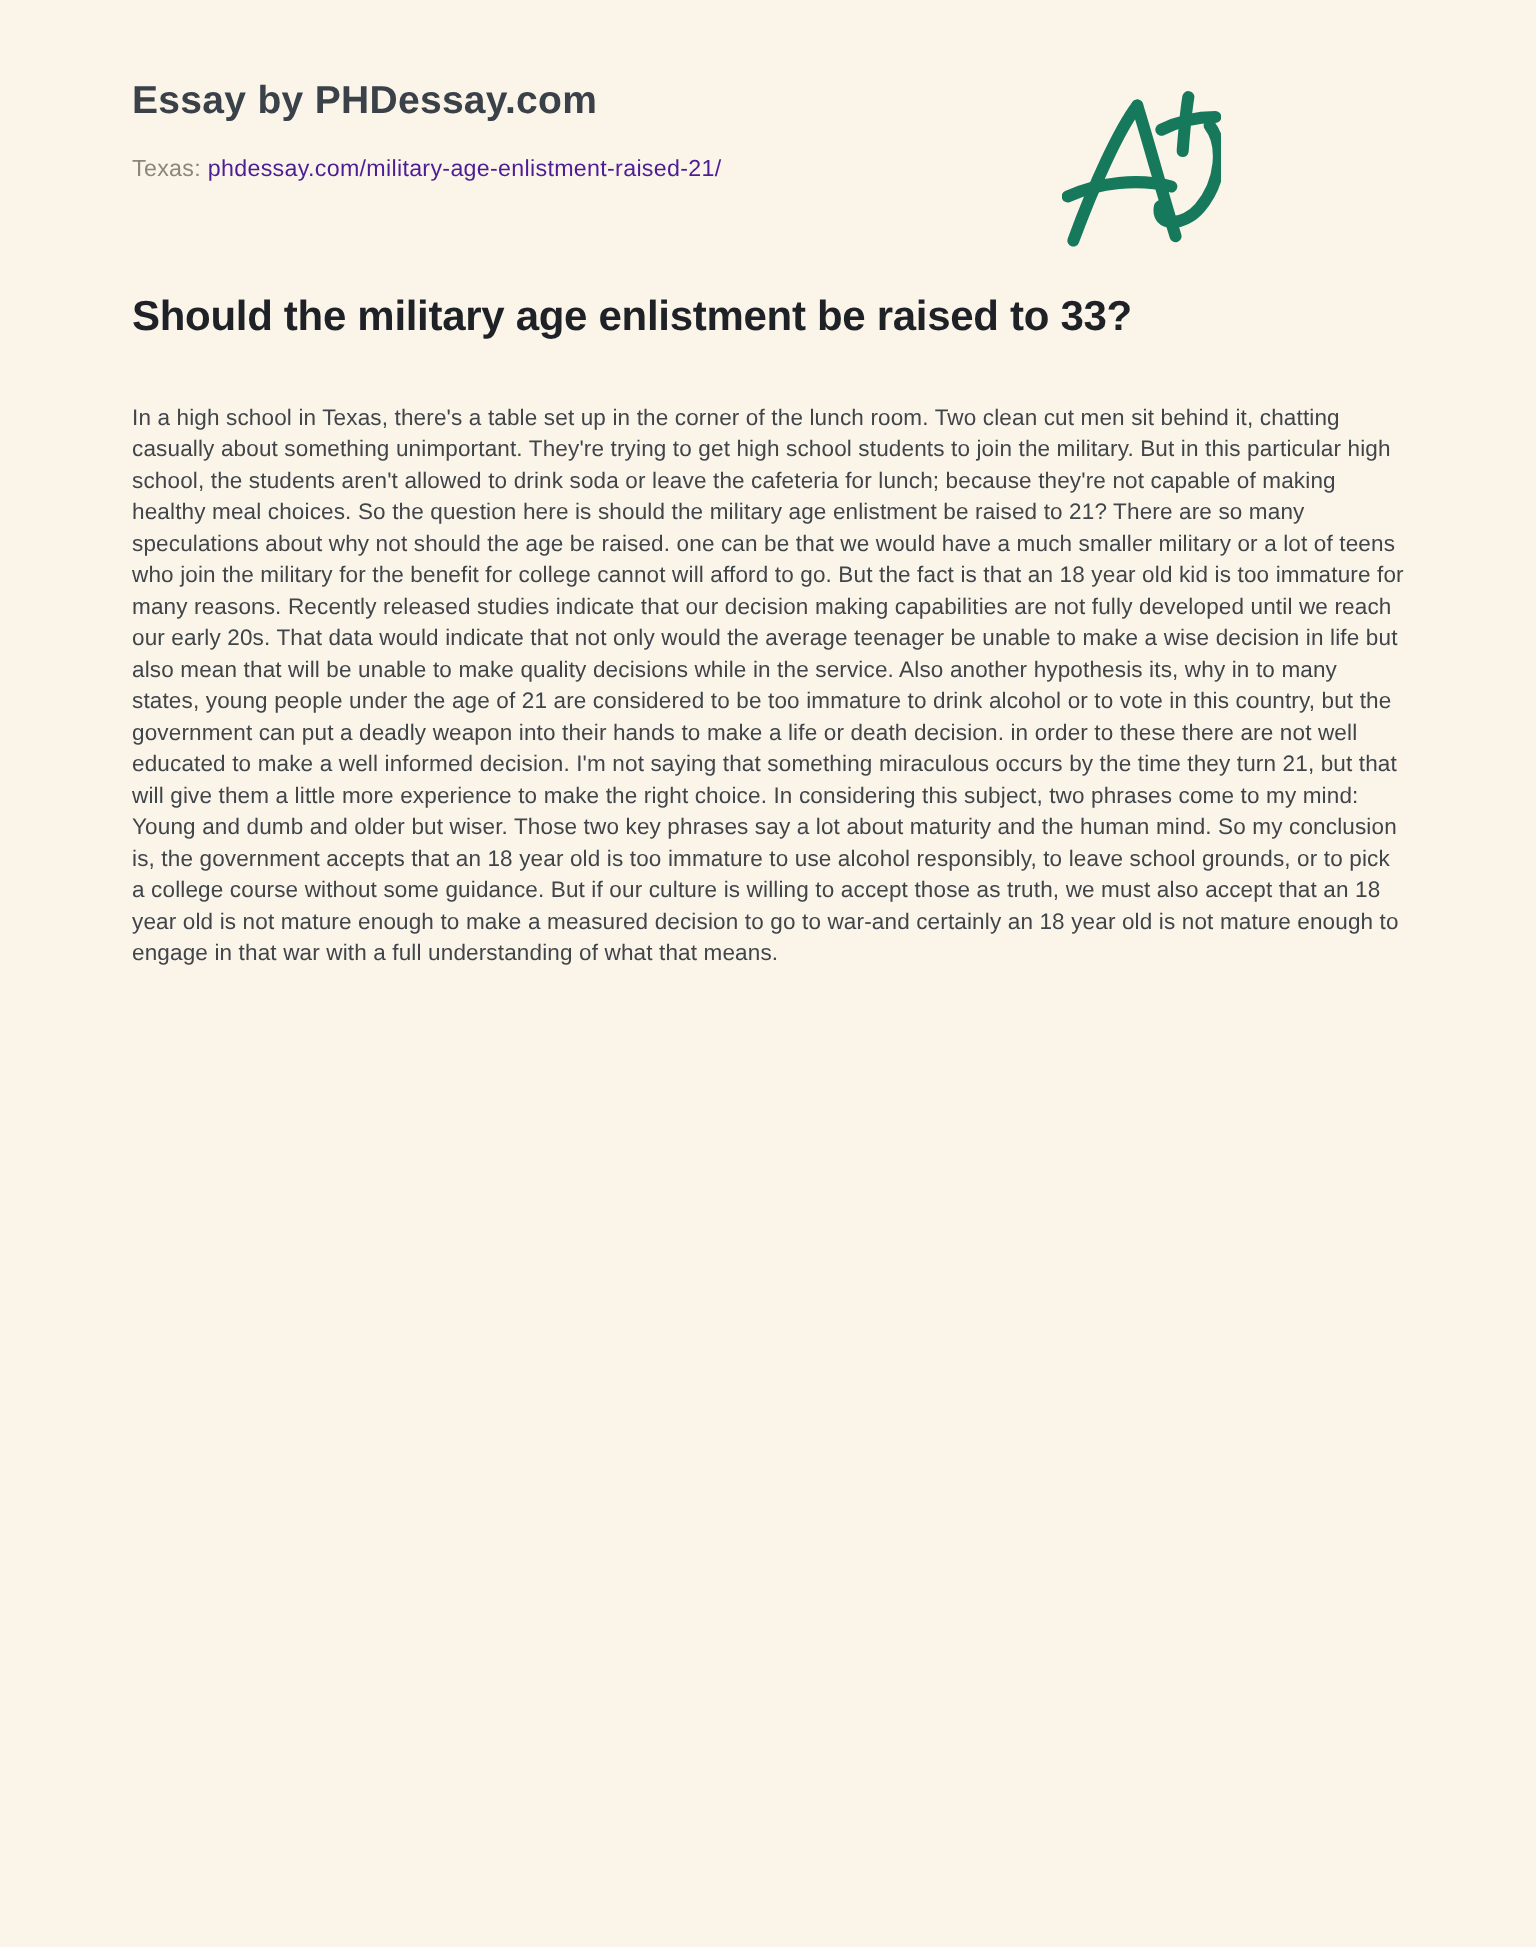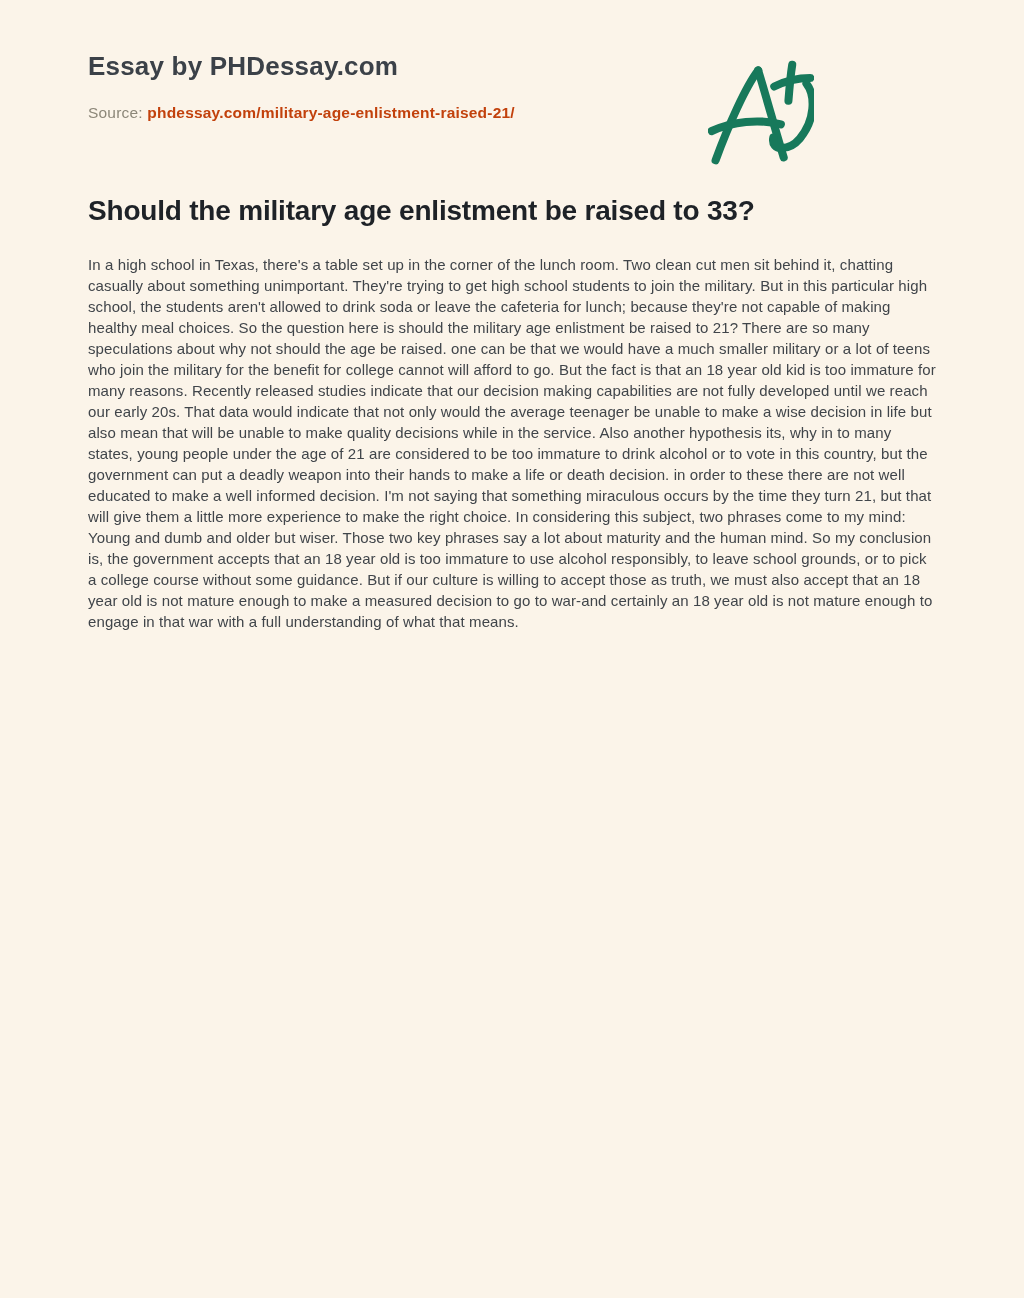--- a/index.html
+++ b/index.html
@@ -31,60 +31,59 @@
     letter-spacing: 0.2px;
     line-height: 1.15;
   }
   .source-line {
     margin-top: 22px;
     font-size: 15.5px;
     color: #8C8779;
     letter-spacing: 0.2px;
   }
   .source-link {
-    color: #c2410c;
+    color: #4c1d95;
     text-decoration: none;
     cursor: pointer;
-    font-weight: bold;
   }
   .logo {
     width: 106px;
     height: 106px;
     margin-top: 8px;
     flex: 0 0 auto;
   }
   .article-title {
     margin-top: 24px;
     font-size: 28px;
     font-weight: 700;
     color: #1E2227;
     letter-spacing: -0.2px;
     line-height: 1.2;
   }
   .article-body {
-    margin-top: 26px;
+    margin-top: 40px;
     width: 851px;
     font-size: 15px;
     line-height: 21px;
     color: #40454A;
     letter-spacing: 0.1px;
     text-align: left;
     white-space: pre-wrap;
   }
 </style>
 </head>
 <body>
 
 <div class="page">
 
   <div class="header-row">
     <div>
       <div class="site-title">Essay by PHDessay.com</div>
       <div class="source-line">
-        <span>Source: </span><a class="source-link">phdessay.com/military-age-enlistment-raised-21/</a>
+        <span>Texas: </span><a class="source-link">phdessay.com/military-age-enlistment-raised-21/</a>
       </div>
     </div>
 
     <div class="logo">
       <svg viewBox="0 0 112 112" width="106" height="106" fill="none" stroke="#17795B" stroke-width="8.5" stroke-linecap="round" stroke-linejoin="round">
 
         <path d="M 8 106 C 22 68 40 28 53 11"></path>
 
         <path d="M 53 11 C 62 40 71 74 80 103"></path>
 

